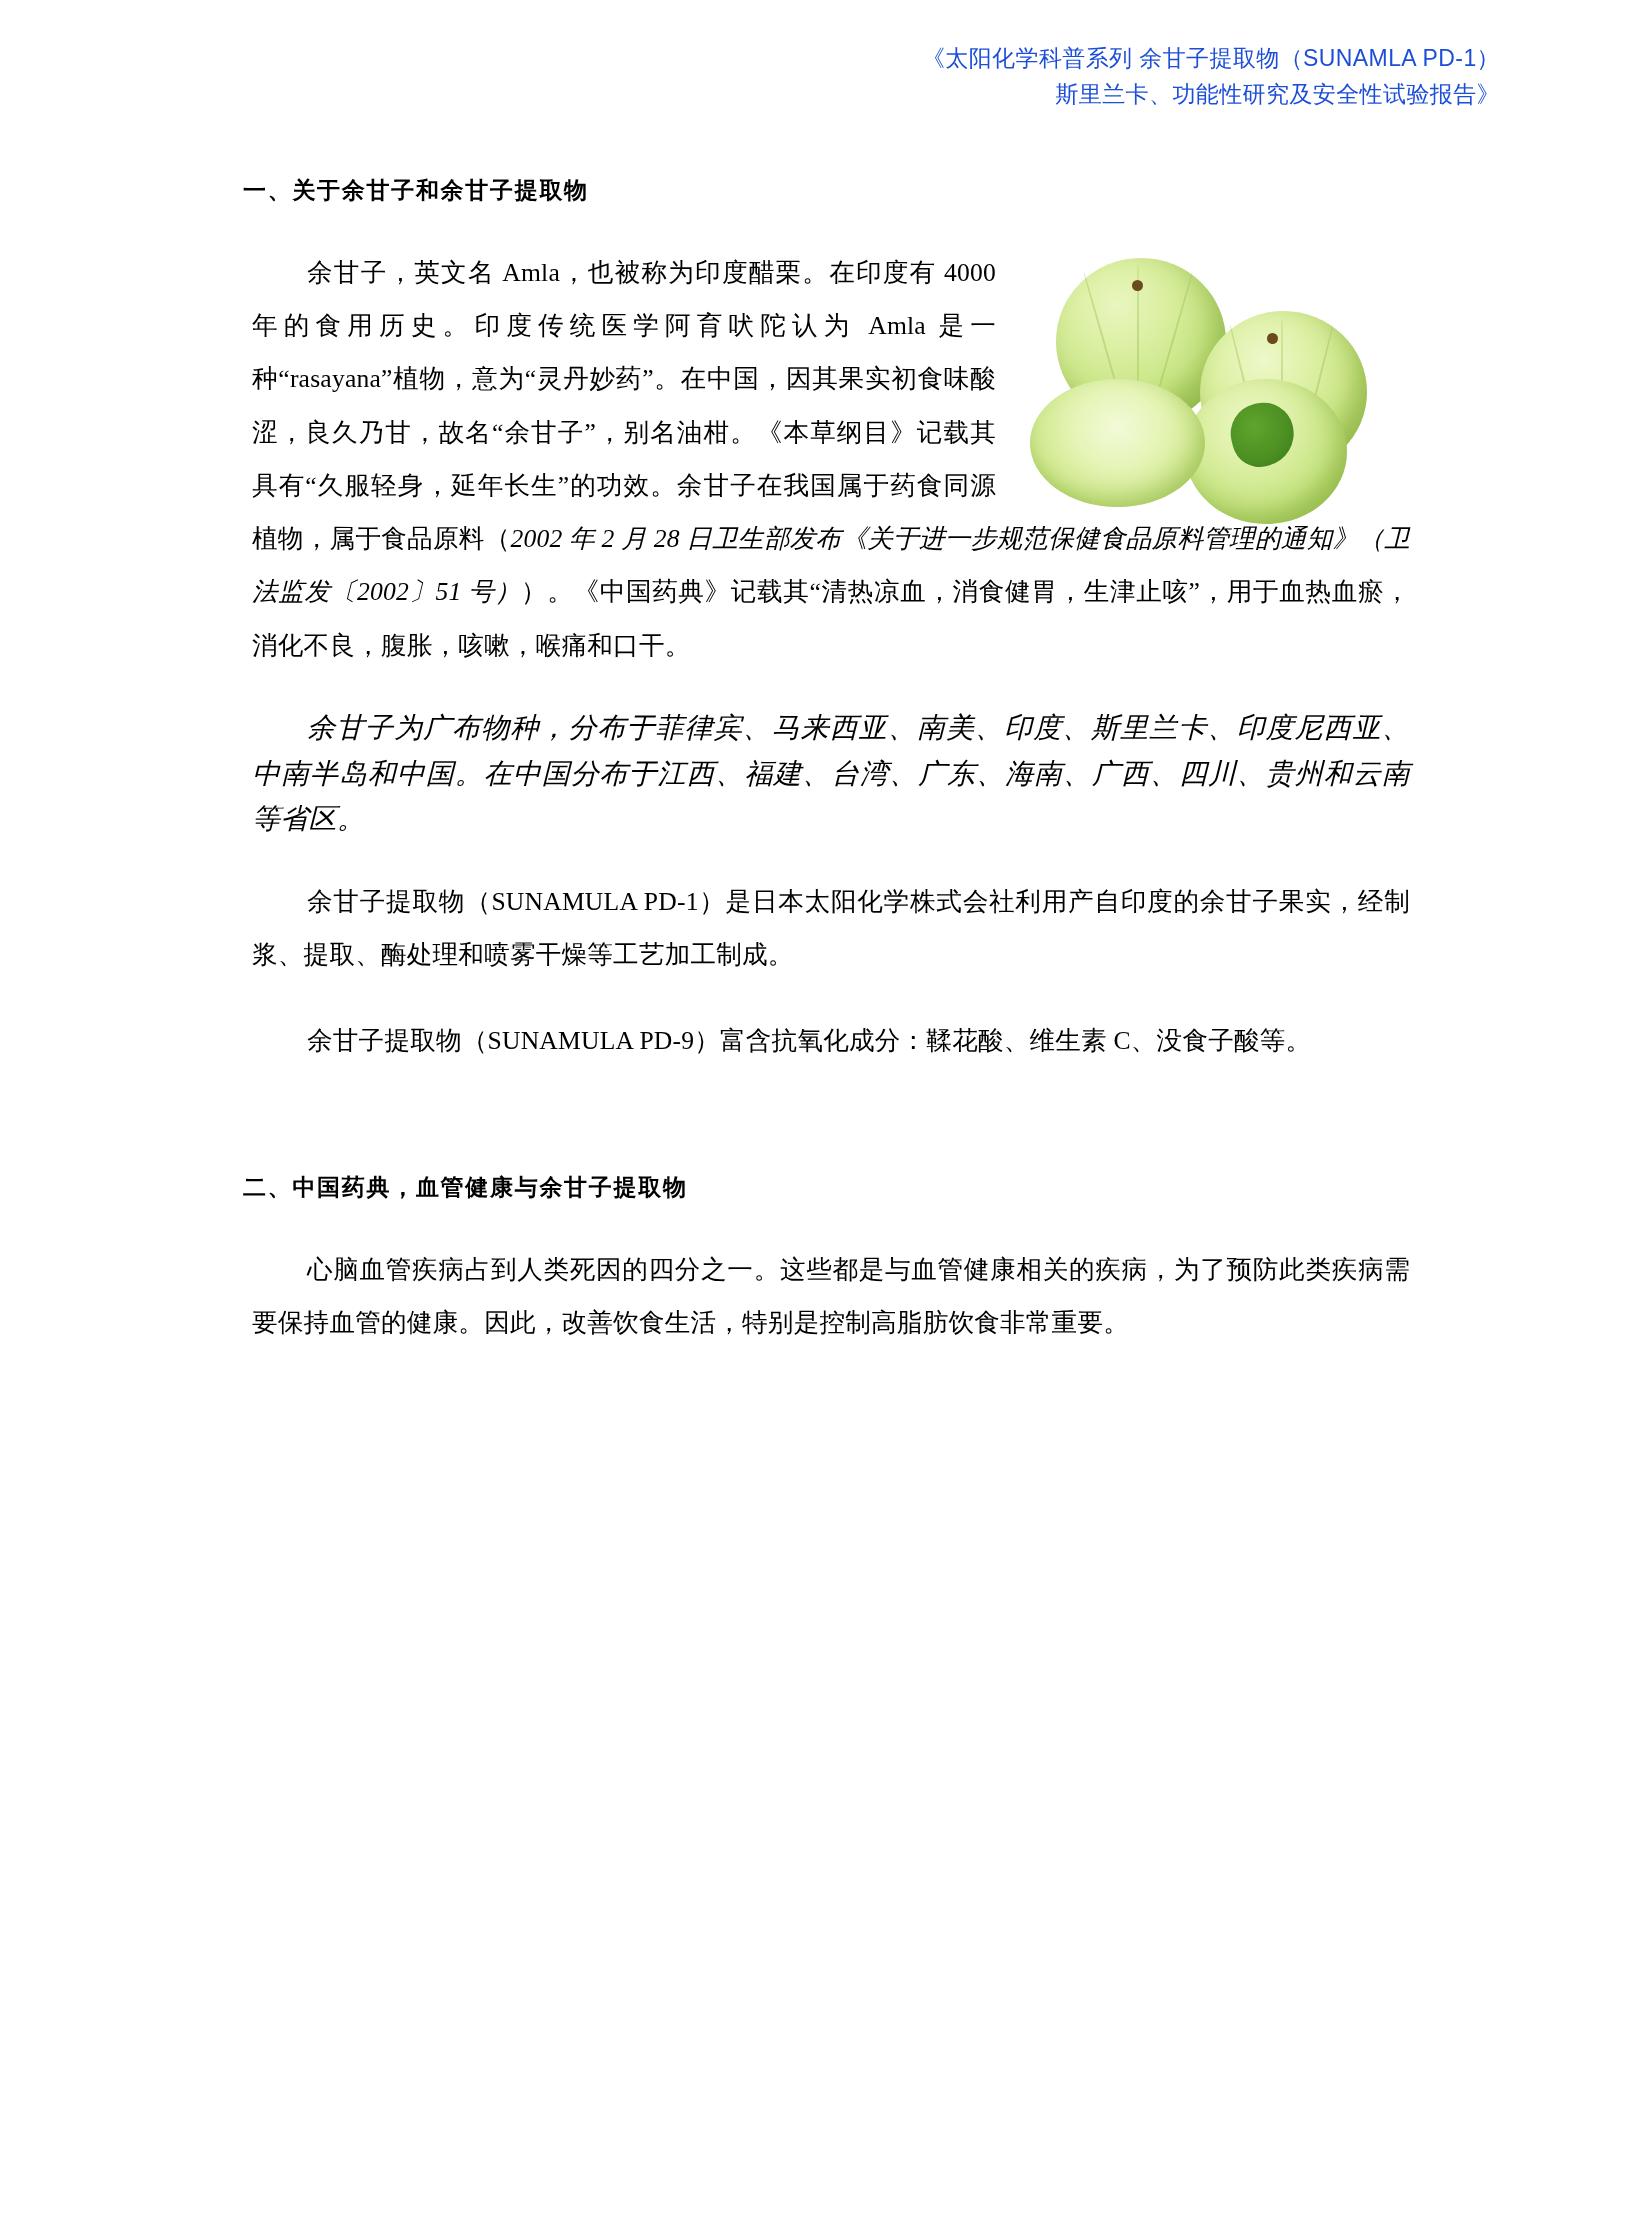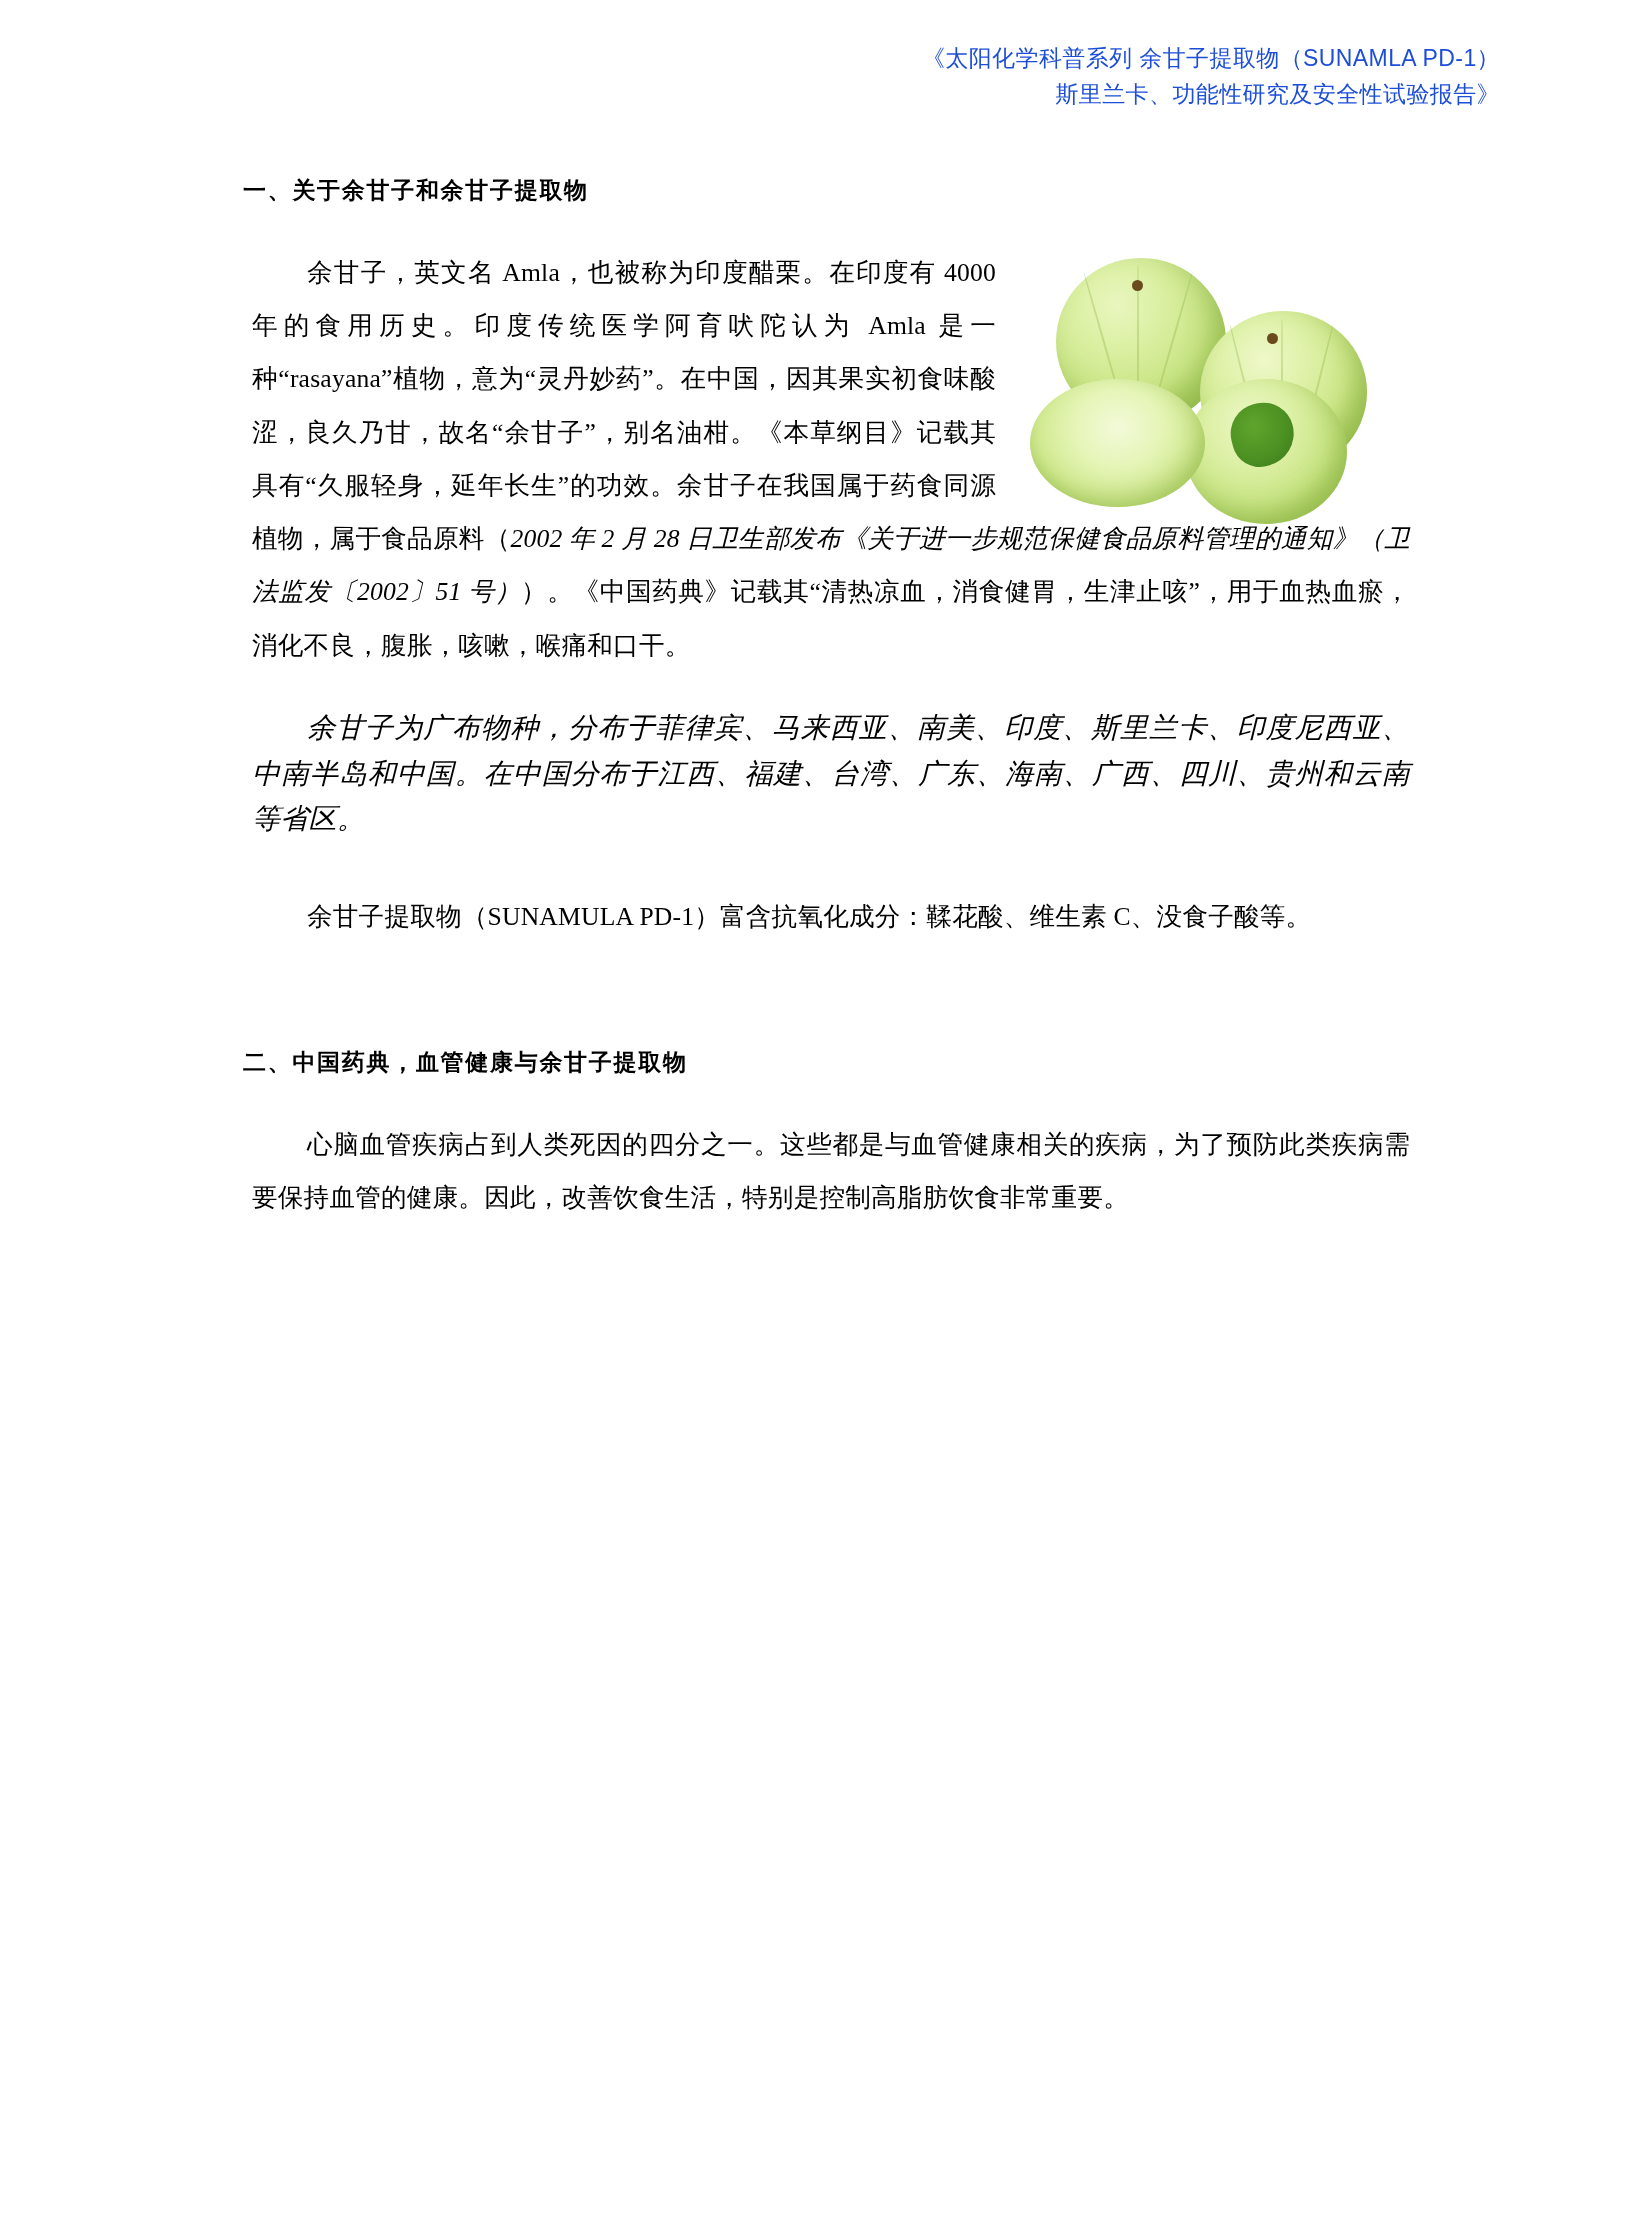--- a/index.html
+++ b/index.html
@@ -194,24 +194,25 @@
 
       <p class="para indent"><span>余甘子，英文名 Amla，也被称为印度醋栗。在印度有 4000 年的食用历史。印度传统医学阿育吠陀认为 Amla 是一种“rasayana”植物，意为“灵丹妙药”。在中国，因其果实初食味酸涩，良久乃甘，故名“余甘子”，别名油柑。《本草纲目》记载其具有“久服轻身，延年长生”的功效。余甘子在我国属于药食同源植物，属于食品原料（</span><span class="italic-inline">2002 年 2 月 28 日卫生部发布《关于进一步规范保健食品原料管理的通知》（卫法监发〔2002〕51 号）</span><span>）。《中国药典》记载其“清热凉血，消食健胃，生津止咳”，用于血热血瘀，消化不良，腹胀，咳嗽，喉痛和口干。</span></p>
     </div>
 
     <div class="gap-s"></div>
 
     <p class="para italic-para indent">余甘子为广布物种，分布于菲律宾、马来西亚、南美、印度、斯里兰卡、印度尼西亚、中南半岛和中国。在中国分布于江西、福建、台湾、广东、海南、广西、四川、贵州和云南等省区。</p>
 
     <div class="gap-s"></div>
 
-
-    <div class="gap-s"></div>
-
-    <p class="para indent">余甘子提取物（SUNAMULA PD-1）富含抗氧化成分：鞣花酸、维生素 C、没食子酸等。</p>
+    <p class="para indent">余甘子提取物（SUNAMULA PD-1）是日本太阳化学株式会社利用产自印度的余甘子果实，经制浆、提取、酶处理和喷雾干燥等工艺加工制成。</p>
+
+    <div class="gap-s"></div>
+
+    <p class="para indent">余甘子提取物（SUNAMULA PD-9）富含抗氧化成分：鞣花酸、维生素 C、没食子酸等。</p>
 
     <div class="gap-l"></div>
 
     <h2 class="section-title">二、中国药典，血管健康与余甘子提取物</h2>
 
     <div class="gap-m"></div>
 
     <p class="para indent">心脑血管疾病占到人类死因的四分之一。这些都是与血管健康相关的疾病，为了预防此类疾病需要保持血管的健康。因此，改善饮食生活，特别是控制高脂肪饮食非常重要。</p>
 
     <div class="gap-s"></div>

